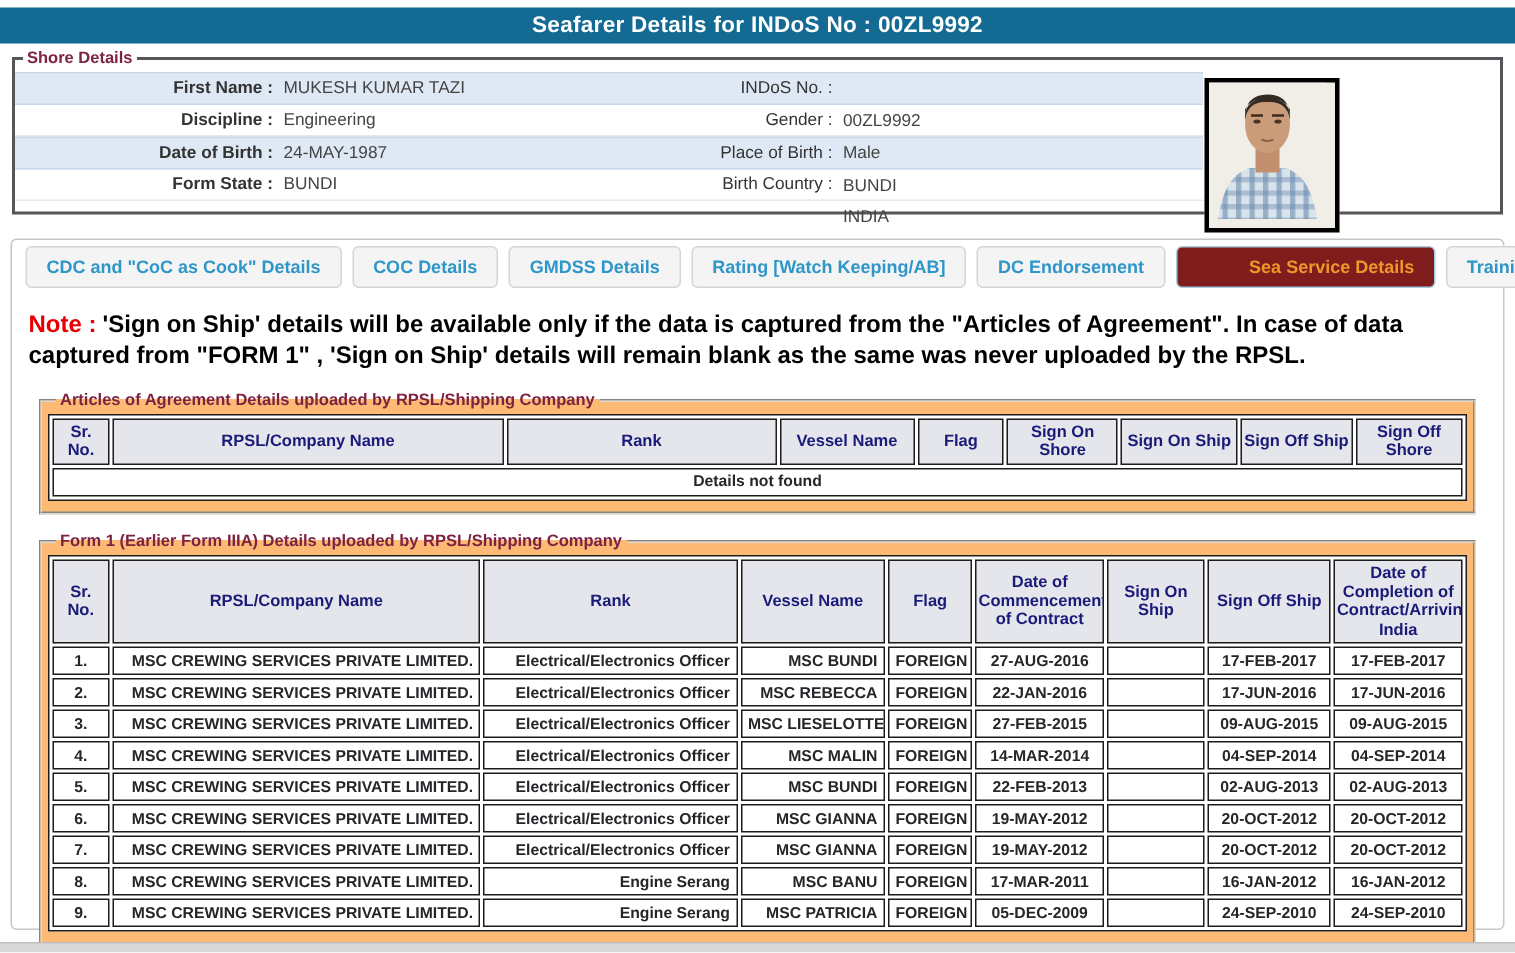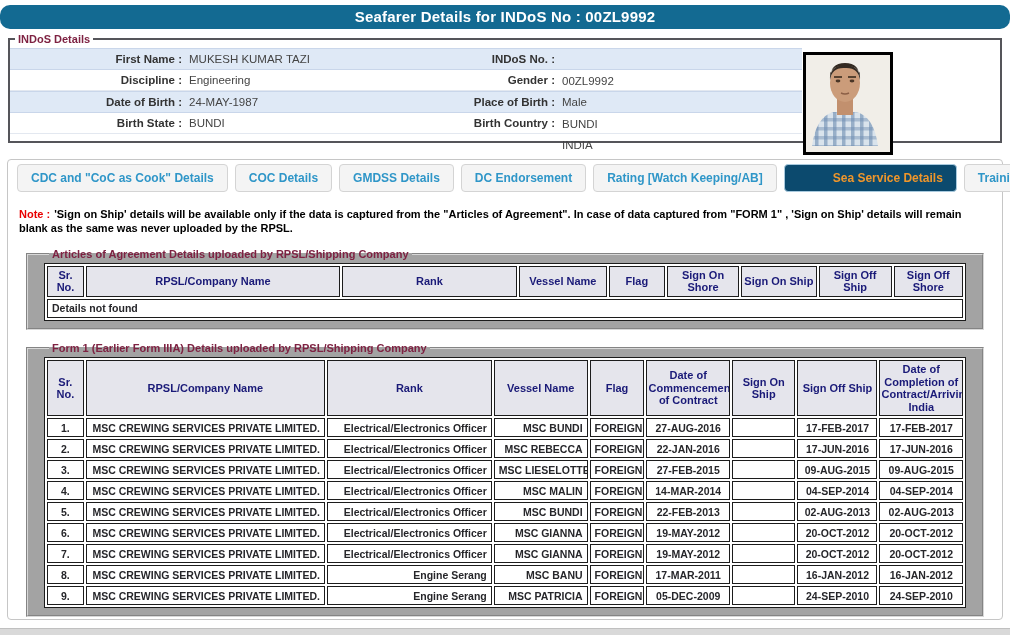--- a/index.html
+++ b/index.html
@@ -5,72 +5,71 @@
   html,body{margin:0;padding:0;}
   body{
     width:1010px;height:635px;overflow:hidden;background:#fff;
     font-family:"Liberation Sans", sans-serif;position:relative;
   }
   
   .titlebar{
     margin-top:5px;height:24px;background:#136a92;color:#fff;
     font-size:15px;font-weight:bold;text-align:center;line-height:24px;
     letter-spacing:.2px;
-    border-radius:10px;
   }
   
   fieldset{border:2px groove #d6d6d6;margin:0;padding:0;}
   fieldset.indos{
     margin:4px 8px 0;height:110px;border:2px solid #55555a;
     position:relative;background:#fff;box-sizing:border-box;
   }
   legend{
     color:#7e2242;font-weight:bold;font-size:11px;padding:0 3px;margin-left:5px;
   }
   .detail-rows{margin-top:3px;width:792px;}
   .d-row{height:20px;display:flex;align-items:center;font-size:11.5px;border-bottom:1px solid #e3e8f0;}
   .d-row.alt{background:#dfe9f6;border-top:1px solid #c9d6ea;border-bottom:1px solid #c9d6ea;}
   .lab1{width:172px;text-align:right;font-weight:bold;color:#333;}
   .val1{flex:1;padding-left:7px;color:#444;}
-  .lab2{width:150px;text-align:right;font-weight:bold;color:#333;}
+  .lab2{width:150px;text-align:right;font-weight:normal;color:#333;}
   .val2{width:240px;padding-left:7px;color:#444;margin-top:44px;}
   .photo{
     position:absolute;left:793px;top:7px;width:84px;height:97px;
     border:3px solid #000;background:#f1eee8;
   }
   
   .panel{
     margin:16px 7px 0;height:461px;border:1px solid #c6c6c6;border-radius:4px;
     box-sizing:border-box;background:#fff;
   }
   .tabbar{display:flex;margin:4px 0 0 9px;}
   .tab{
     font-size:12px;font-weight:bold;color:#2f96c8;background:#f4f4f4;
     border:1px solid #d4d4d4;border-radius:4px;padding:6px 13px;margin-right:7px;
     cursor:pointer;white-space:nowrap;
   }
-  .tab.active{background:#0c4a6e;border-color:#a9cade;color:#ef962b;padding-left:48px;}
-  
-  .note{margin:15px 11px 0;font-size:11px;font-weight:bold;color:#000;line-height:1.3;}
+  .tab.active{background:#7f1d1d;border-color:#a9cade;color:#ef962b;padding-left:48px;}
+  
+  .note{margin:15px 11px 0;font-size:16px;font-weight:bold;color:#000;line-height:1.3;}
   .note .red{color:#e80000;margin-right:4px;}
   
-  fieldset.data-fs{margin:12px 18px 0;border:2px groove #d8d8d8;padding:3px 16px 7px;background:#a3a3a3;}
+  fieldset.data-fs{margin:12px 18px 0;border:2px groove #d8d8d8;padding:3px 4px 7px;background:#fdba74;}
   table.grid{
     width:100%;border-collapse:separate;border-spacing:2px;table-layout:fixed;
     border:1px solid #1c1c1c;background:#fff;
   }
   table.grid th{
     background:#e5e5ec;color:#1a1a78;font-size:11px;font-weight:bold;text-align:center;
     border:1px solid #1c1c1c;padding:2px 1px;line-height:1.15;overflow:hidden;
   }
   table.grid td{
     border:1px solid #1c1c1c;font-size:10.5px;font-weight:bold;color:#26262a;
     padding:2px 4px;height:13px;overflow:hidden;white-space:nowrap;
   }
-  td.empty-msg{color:#cc0000;font-size:11.5px;height:14px;}
+  td.empty-msg{color:#cc0000;text-align:center;font-size:11.5px;height:14px;}
   .ac{text-align:center;} .al{text-align:right;}
   
   .t-articles th:nth-child(1){width:3.8%}
   .t-articles th:nth-child(2){width:28.6%}
   .t-articles th:nth-child(3){width:19.6%}
   .t-articles th:nth-child(4){width:9.6%}
   .t-articles th:nth-child(5){width:6.0%}
   .t-articles th:nth-child(6){width:7.8%}
   .t-articles th:nth-child(7){width:8.2%}
   .t-articles th:nth-child(8){width:7.9%}
@@ -89,42 +88,42 @@
     position:absolute;left:0;bottom:0;width:100%;height:6px;background:#d9d9d9;
     border-top:1px solid #c0c0c0;
   }
 </style>
 </head>
 <body>
 
 <div class="titlebar">Seafarer Details for INDoS No : 00ZL9992</div>
 
 <fieldset class="indos">
-  <legend>INDoS Details</legend>
+  <legend>Shore Details</legend>
   <div class="detail-rows">
       <div class="d-row alt">
         <span class="lab1">First Name :</span>
         <span class="val1">MUKESH KUMAR TAZI</span>
         <span class="lab2">INDoS No. :</span>
         <span class="val2">00ZL9992</span>
       </div>
       <div class="d-row">
         <span class="lab1">Discipline :</span>
         <span class="val1">Engineering</span>
         <span class="lab2">Gender :</span>
         <span class="val2">Male</span>
       </div>
       <div class="d-row alt">
         <span class="lab1">Date of Birth :</span>
         <span class="val1">24-MAY-1987</span>
         <span class="lab2">Place of Birth :</span>
         <span class="val2">BUNDI</span>
       </div>
       <div class="d-row">
-        <span class="lab1">Birth State :</span>
+        <span class="lab1">Form State :</span>
         <span class="val1">BUNDI</span>
         <span class="lab2">Birth Country :</span>
         <span class="val2">INDIA</span>
       </div>
     </div>
   <div class="photo">
     <svg width="78" height="91" viewBox="0 0 78 91" xmlns="http://www.w3.org/2000/svg">
       <defs>
         <pattern id="plaid" width="9" height="9" patternUnits="userSpaceOnUse">
           <rect width="9" height="9" fill="#d9e3ec"></rect>
@@ -145,22 +144,22 @@
       <path d="M35 38 Q39 40 43 38" stroke="#8c5f46" stroke-width="1.4" fill="none"></path>
     </svg>
   </div>
 </fieldset>
 
 <div class="panel">
   <div class="tabbar">
       <div class="tab">CDC and "CoC as Cook" Details</div>
       <div class="tab">COC Details</div>
       <div class="tab">GMDSS Details</div>
+      <div class="tab">Rating [Watch Keeping/AB]</div>
       <div class="tab">DC Endorsement</div>
-      <div class="tab">Rating [Watch Keeping/AB]</div>
       <div class="tab active">Sea Service Details</div>
       <div class="tab">Training Details</div>
     </div>
 
   <div class="note">
     <span class="red">Note :</span><span>'Sign on Ship' details will be available only if the data is captured from the "Articles of Agreement". In case of data captured from "FORM 1" , 'Sign on Ship' details will remain blank as the same was never uploaded by the RPSL.</span>
   </div>
 
   <fieldset class="data-fs">
     <legend>Articles of Agreement Details uploaded by RPSL/Shipping Company</legend>

